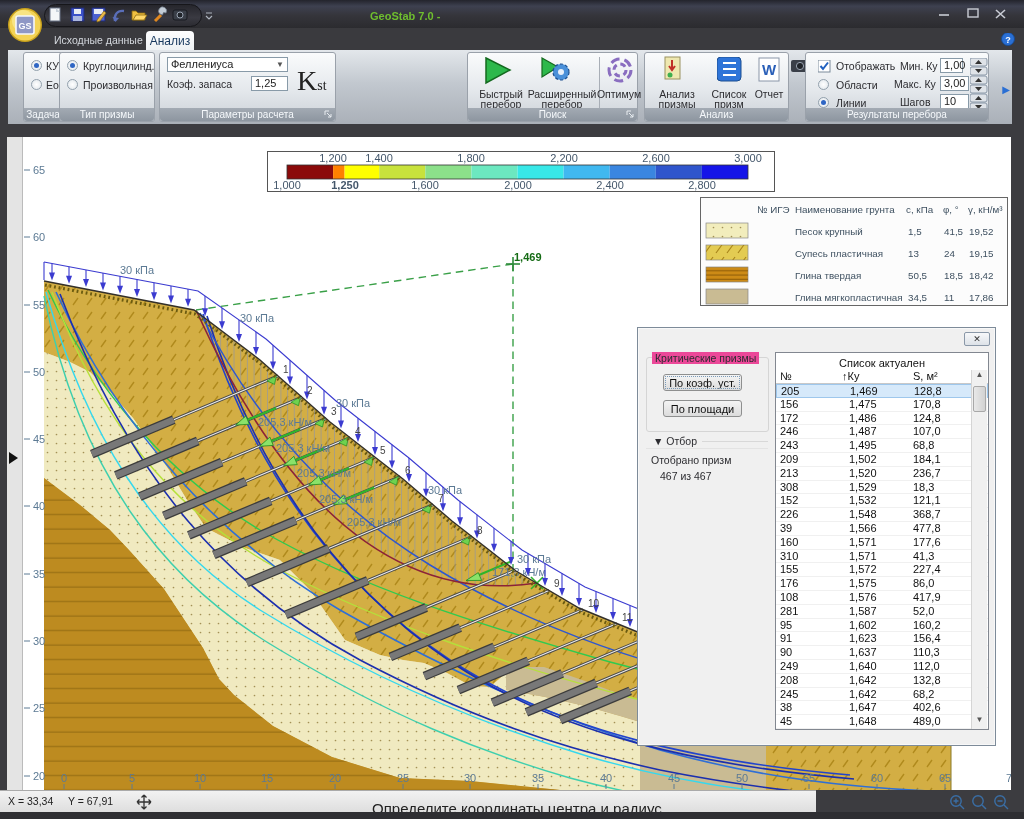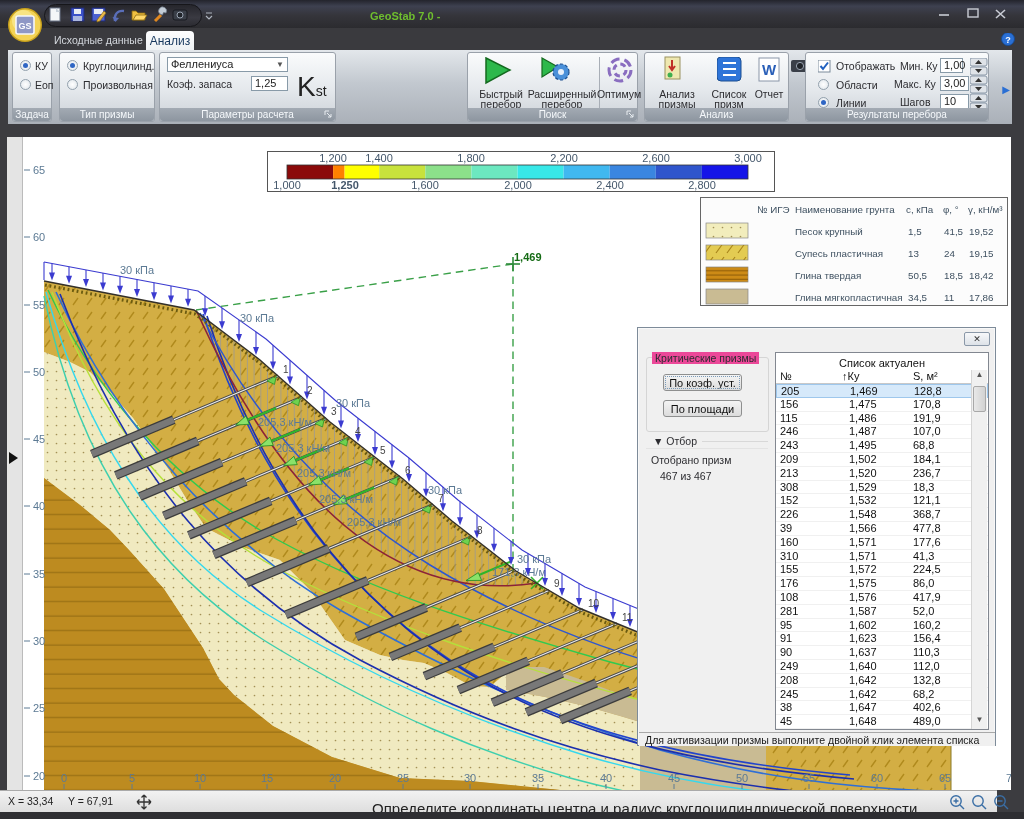--- a/index.html
+++ b/index.html
@@ -15,21 +15,21 @@
 
 #ribbon{position:absolute;left:8px;top:50px;width:1004px;height:74px;background:linear-gradient(#e3e7eb,#c2c8cf 45%,#aab0b8)}
 .grp{position:absolute;top:2px;height:70px;background:linear-gradient(#fafbfc,#e4e8ec 55%,#ccd1d7);border:1px solid #9aa1aa;border-radius:3px}
 .gcap{position:absolute;left:0;bottom:0;width:100%;height:13px;background:linear-gradient(#a3aab3,#8d96a0);border-radius:0 0 3px 3px;color:#f5f8fb;font-size:10px;text-align:center;line-height:13px}
 .rlab{position:absolute;font-size:10.5px;color:#2c2c30}
 .btnlab{position:absolute;font-size:10.5px;color:#2c2c30;text-align:center;line-height:10px}
 .inp{position:absolute;background:#fff;border:1px solid #889aa8;font-size:11px;color:#222;padding:0 3px;line-height:12px}
 .radio{position:absolute;width:11px;height:11px;border-radius:50%;background:radial-gradient(#fff,#dfe5ea);border:1px solid #93a1ad}
 .radio.on::after{content:"";position:absolute;left:2px;top:2px;width:5px;height:5px;border-radius:50%;background:#2f66c4}
 
-#status{position:absolute;left:0;top:790px;width:997px;height:22px;background:linear-gradient(#f2f2f2,#dedede);border-top:1px solid #aaa;font-size:10.5px;color:#222}
+#status{position:absolute;left:0;top:790px;width:816px;height:22px;background:linear-gradient(#f2f2f2,#dedede);border-top:1px solid #aaa;font-size:10.5px;color:#222}
 #bstrip{position:absolute;left:0;top:812px;width:1024px;height:7px;background:#2e2e32}
 
 #drawwrap{position:absolute;left:0;top:137px;width:1024px;height:653px;background:#3c3c40}
 #ruler{position:absolute;left:7px;top:0;width:16px;height:653px;background:#e4e4e4;border-right:1px solid #bbb}
 #canvas{position:absolute;left:23px;top:0;width:988px;height:653px;background:#fff}
 
 #panel{position:absolute;left:637px;top:327px;width:359px;height:419px;background:#f0f0f0;border:1px solid #7d8b99;box-shadow:0 0 0 1px rgba(255,255,255,.5) inset}
 #ptitle{position:absolute;left:1px;top:1px;width:355px;height:21px;background:linear-gradient(#eef4fa,#d6e3f0);font-size:11px;color:#1a1a1a;padding:4px 0 0 8px}
 #pclose{position:absolute;right:5px;top:4px;width:26px;height:14px;background:linear-gradient(#f7f8fa,#dde2e8);border:1px solid #8a98a8;border-radius:2px;font-size:9px;color:#333;text-align:center;line-height:13px}
 .gbox{position:absolute;border:1px solid #d5d5d5;border-radius:3px}
@@ -474,23 +474,23 @@
           <span class="c1">205</span>
           <span class="c2">1,469</span>
           <span class="c3">128,8</span>
         </div>
         <div class="prow">
           <span class="c1">156</span>
           <span class="c2">1,475</span>
           <span class="c3">170,8</span>
         </div>
         <div class="prow">
-          <span class="c1">115</span>
+          <span class="c1">172</span>
           <span class="c2">1,486</span>
-          <span class="c3">191,9</span>
+          <span class="c3">124,8</span>
         </div>
         <div class="prow">
           <span class="c1">246</span>
           <span class="c2">1,487</span>
           <span class="c3">107,0</span>
         </div>
         <div class="prow">
           <span class="c1">243</span>
           <span class="c2">1,495</span>
           <span class="c3">68,8</span>
@@ -531,21 +531,21 @@
           <span class="c3">177,6</span>
         </div>
         <div class="prow">
           <span class="c1">310</span>
           <span class="c2">1,571</span>
           <span class="c3">41,3</span>
         </div>
         <div class="prow">
           <span class="c1">155</span>
           <span class="c2">1,572</span>
-          <span class="c3">224,5</span>
+          <span class="c3">227,4</span>
         </div>
         <div class="prow">
           <span class="c1">176</span>
           <span class="c2">1,575</span>
           <span class="c3">86,0</span>
         </div>
         <div class="prow">
           <span class="c1">108</span>
           <span class="c2">1,576</span>
           <span class="c3">417,9</span>
@@ -594,21 +594,20 @@
           <span class="c1">45</span>
           <span class="c2">1,648</span>
           <span class="c3">489,0</span>
         </div>
     <div id="pscroll">
       <div style="height:14px;text-align:center;font-size:8px;color:#555">▲</div>
       <div style="position:absolute;left:1px;top:16px;width:13px;height:26px;background:linear-gradient(90deg,#e8e8e8,#d2d2d2);border:1px solid #a8a8a8;border-radius:2px"></div>
       <div style="position:absolute;bottom:0;width:100%;height:14px;text-align:center;font-size:8px;color:#555">▼</div>
     </div>
   </div>
-  <div id="pmsg">Для активизации призмы выполните двойной клик элемента списка</div>
  </div>
 
  <div id="title">
    <div id="apptitle">GeoStab 7.0 -</div>
    <div id="qat"></div>
    <svg class="abs" style="left:0;top:0" width="1024" height="28">
 
      <g transform="translate(50,8)">
        <rect x="0" y="0" width="10" height="13" fill="#f4f6f8" stroke="#6b7587"></rect>
           <path d="M6,0 l4,4 h-4 z" fill="#c7d0da"></path>
@@ -659,39 +658,39 @@
  <div id="tabs">
    <div class="tab" style="left:54px">Исходные данные</div>
    <div class="tab" id="tabA">Анализ</div>
    <svg class="abs" style="left:1000px;top:5px" width="18" height="16">
         <circle cx="8" cy="6" r="6.5" fill="#2a6fd4" stroke="#174a90"></circle>
         <text x="8" y="10" font-size="9" font-weight="bold" fill="#fff" text-anchor="middle">?</text>
       </svg>
  </div>
 
  <div id="ribbon">
-  <div class="grp" style="left:4px;width:40px">
+  <div class="grp" style="left:15px;width:40px">
     <div class="radio on" style="left:7px;top:7px"></div>
         <div class="rlab" style="left:22px;top:7px">КУ</div>
     <div class="radio" style="left:7px;top:26px"></div>
         <div class="rlab" style="left:22px;top:26px">Еоп</div>
     <div class="gcap">Задача</div>
   </div>
   <div class="grp" style="left:51px;width:96px">
     <div class="radio on" style="left:7px;top:7px"></div>
         <div class="rlab" style="left:23px;top:7px">Круглоцилинд.</div>
     <div class="radio" style="left:7px;top:26px"></div>
         <div class="rlab" style="left:23px;top:26px">Произвольная</div>
     <div class="gcap">Тип призмы</div>
   </div>
   <div class="grp" style="left:151px;width:177px">
     <div class="inp" style="left:7px;top:4px;width:121px;height:15px">Феллениуса<span style="position:absolute;right:3px;top:1px;font-size:8px;color:#555">▼</span></div>
     <div class="rlab" style="left:7px;top:25px">Коэф. запаса</div>
     <div class="inp" style="left:91px;top:23px;width:37px;height:15px">1,25</div>
-    <div style="position:absolute;left:137px;top:18px;font-size:28px;color:#222;font-family:Liberation Sans, sans-serif">K<span style="font-size:14px">st</span></div>
+    <div style="position:absolute;left:137px;top:12px;font-size:28px;color:#222;font-family:Liberation Serif, serif">K<span style="font-size:14px">st</span></div>
     <div class="gcap">Параметры расчета</div>
         <svg class="abs" style="right:2px;bottom:2px" width="9" height="9">
           <path d="M1,1 h4 M1,1 v4 M3,3 l4,4 M7,4 v3 h-3" stroke="#e8ecf0" stroke-width="1" fill="none"></path>
         </svg>
   </div>
   <div class="grp" style="left:459px;width:171px">
     <svg class="abs" style="left:16px;top:4px" width="30" height="28">
           <path d="M2,1 L26,13 L2,26 z" fill="#2db84b" stroke="#14691f" stroke-width="1.5"></path>
         </svg>
     <div class="btnlab" style="left:4px;top:36px;width:58px">Быстрый перебор</div>

